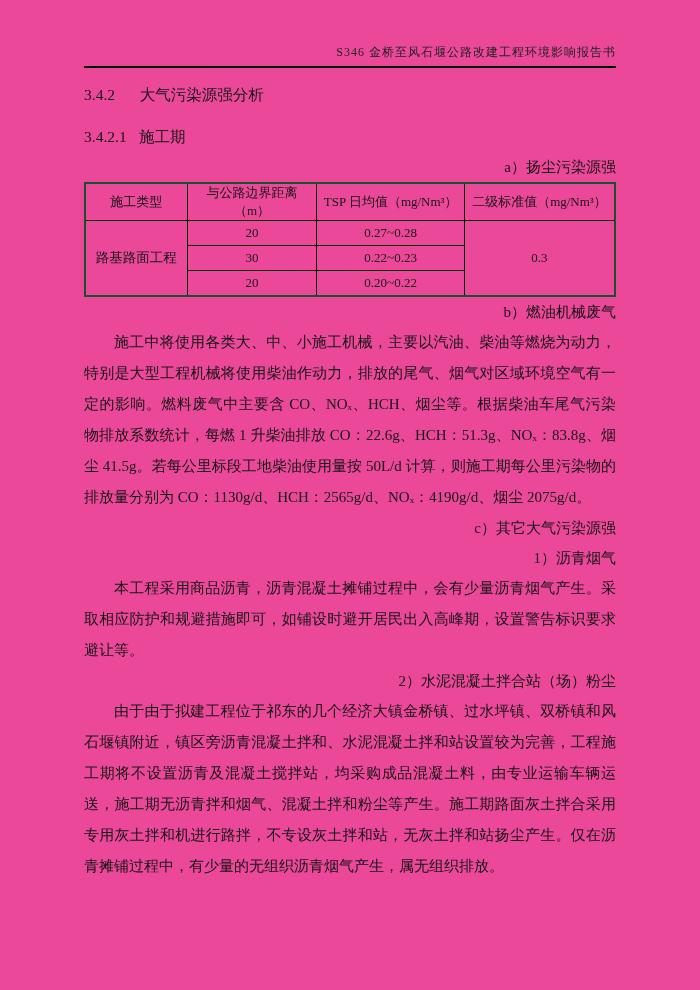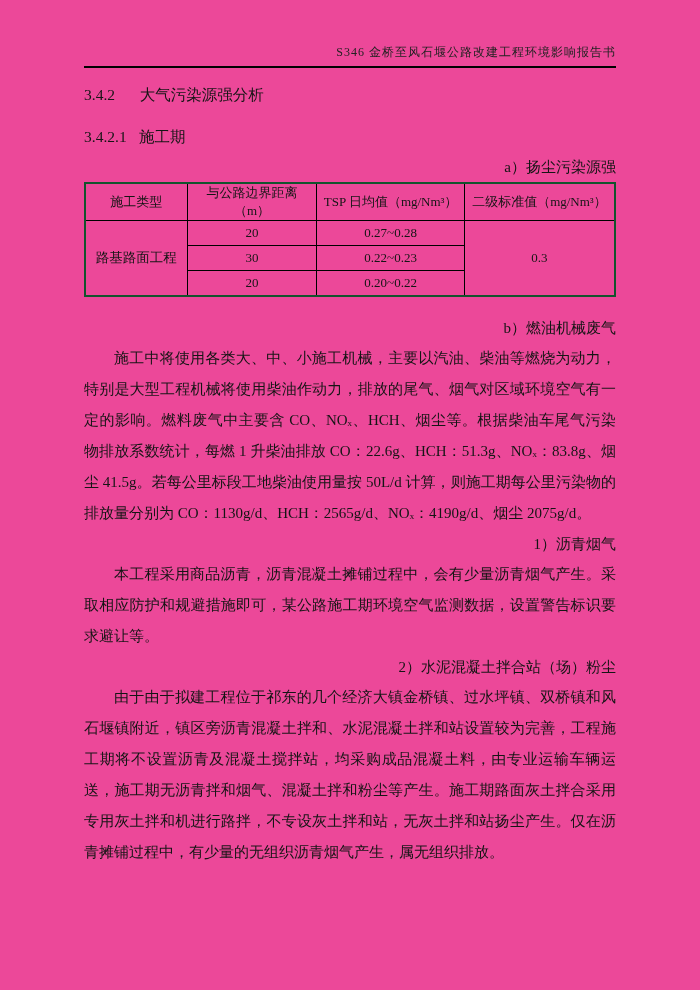--- a/index.html
+++ b/index.html
@@ -42,21 +42,21 @@
   .sec-heading .num-wide { margin-right: 1.6em; }
   .sec-heading .num-narrow { margin-right: 0.8em; }
   .item-heading {
     margin: 0;
     height: 30px;
     line-height: 30px;
     font-size: 15px;
     text-indent: 2em;
     text-align: right;
   }
-  .item-heading.gap-top { margin-top: 16px; }
+  .item-heading.gap-top { }
   .body-para {
     margin: 0;
     font-size: 15px;
     line-height: 31px;
     text-align: justify;
     text-indent: 2em;
   }
   
   .table-caption {
     margin: 4px 0 4px 0;
@@ -145,23 +145,24 @@
         <tr>
           <td>20</td>
           <td>0.20~0.22</td>
         </tr>
       </tbody>
     </table>
 
     <p class="item-heading gap-top">b）燃油机械废气</p>
     <p class="body-para">施工中将使用各类大、中、小施工机械，主要以汽油、柴油等燃烧为动力，特别是大型工程机械将使用柴油作动力，排放的尾气、烟气对区域环境空气有一定的影响。燃料废气中主要含 CO、NOₓ、HCH、烟尘等。根据柴油车尾气污染物排放系数统计，每燃 1 升柴油排放 CO：22.6g、HCH：51.3g、NOₓ：83.8g、烟尘 41.5g。若每公里标段工地柴油使用量按 50L/d 计算，则施工期每公里污染物的排放量分别为 CO：1130g/d、HCH：2565g/d、NOₓ：4190g/d、烟尘 2075g/d。</p>
 
+    <p class="item-heading">c）其它大气污染源强</p>
 
     <p class="item-heading">1）沥青烟气</p>
-    <p class="body-para">本工程采用商品沥青，沥青混凝土摊铺过程中，会有少量沥青烟气产生。采取相应防护和规避措施即可，某公路施工期环境空气监测数据，设置警告标识要求避让等。</p>
+    <p class="body-para">本工程采用商品沥青，沥青混凝土摊铺过程中，会有少量沥青烟气产生。采取相应防护和规避措施即可，如铺设时避开居民出入高峰期，设置警告标识要求避让等。</p>
 
     <p class="item-heading">2）水泥混凝土拌合站（场）粉尘</p>
     <p class="body-para">由于由于拟建工程位于祁东的几个经济大镇金桥镇、过水坪镇、双桥镇和风石堰镇附近，镇区旁沥青混凝土拌和、水泥混凝土拌和站设置较为完善，工程施工期将不设置沥青及混凝土搅拌站，均采购成品混凝土料，由专业运输车辆运送，施工期无沥青拌和烟气、混凝土拌和粉尘等产生。施工期路面灰土拌合采用专用灰土拌和机进行路拌，不专设灰土拌和站，无灰土拌和站扬尘产生。仅在沥青摊铺过程中，有少量的无组织沥青烟气产生，属无组织排放。</p>
 
   </main>
 
 
 </div>
 
 </body></html>

